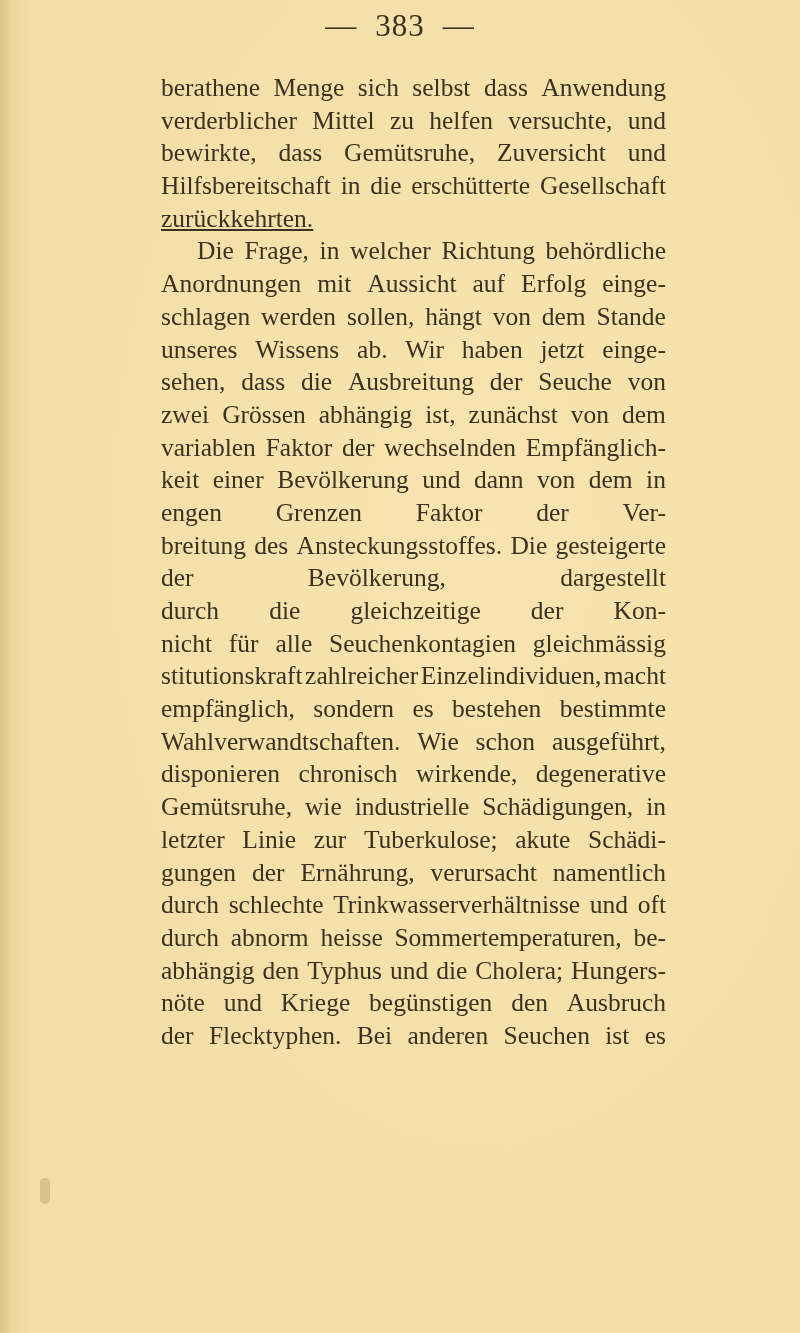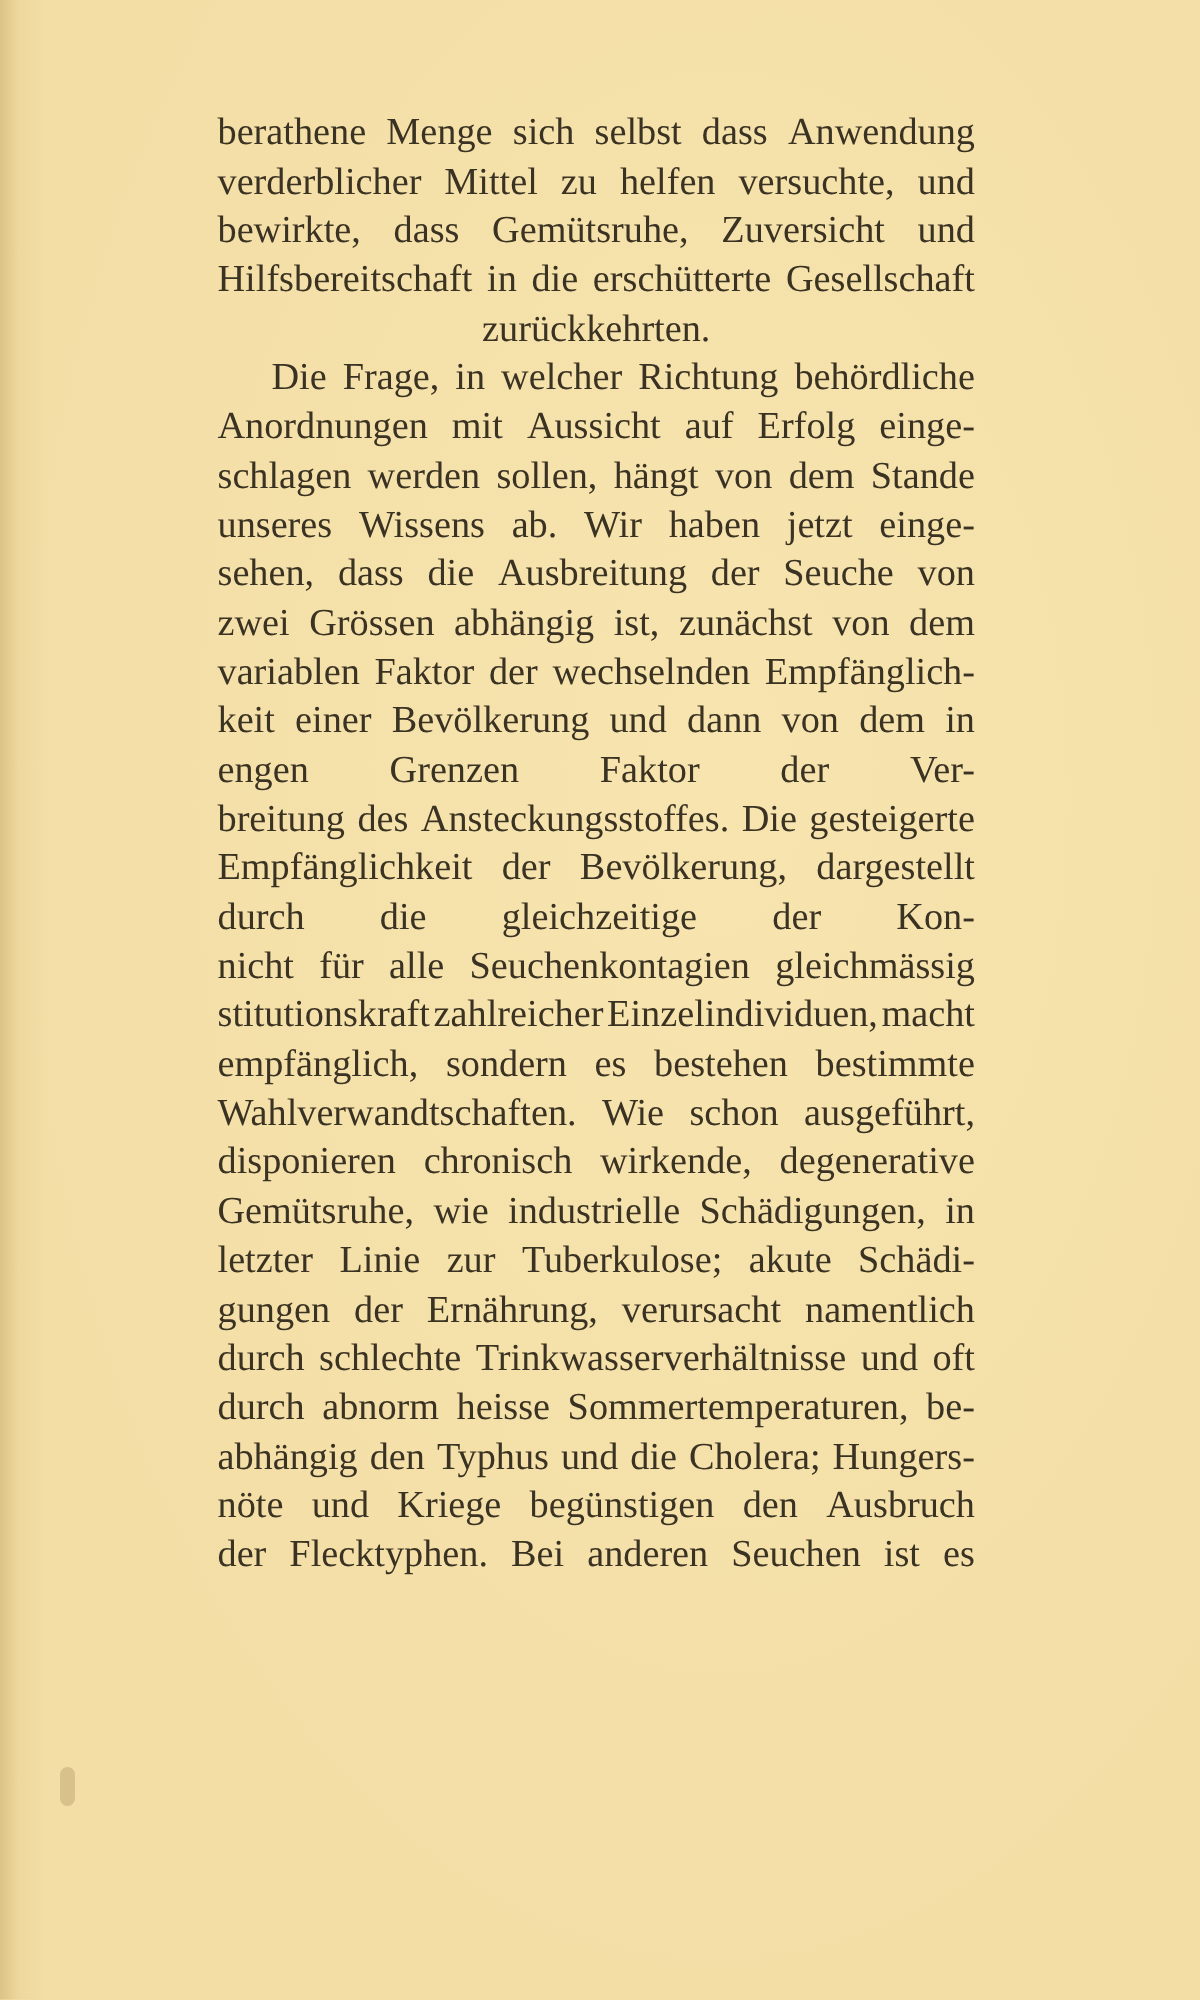--- a/index.html
+++ b/index.html
@@ -33,57 +33,61 @@
       text-align: center;
       font-size: 31px;
       letter-spacing: 1px;
       color: #3a3222;
     }
     .page-number .num {
       margin: 0 18px;
     }
     .text-block {
       position: absolute;
-      left: 145px;
+      left: 161px;
       top: 72px;
       width: 505px;
     }
     
     .jline {
       display: flex;
       justify-content: space-between;
       height: 32.7px;
       line-height: 32.7px;
       font-size: 25.5px;
       white-space: nowrap;
     }
     .jline.indent {
       padding-left: 36px;
     }
     .jline.last {
-      justify-content: center;
+      justify-content: flex-start;
       gap: 10px;
+      text-decoration: underline;
     }
     .jline .w {
       display: inline-block;
     }
     .smudge {
       position: absolute;
       left: 40px;
       top: 1178px;
       width: 10px;
       height: 26px;
       border-radius: 5px;
       background: rgba(170,140,90,0.35);
     }
   </style>
 </head>
 <body>
 
 <div class="page">
+  <div class="page-number">
+    <span>—</span><span class="num">383</span><span>—</span>
+  </div>
 
   <div class="text-block" id="text-block">
       <div class="jline">
         <span class="w">berathene</span>
         <span class="w">Menge</span>
         <span class="w">sich</span>
         <span class="w">selbst</span>
         <span class="w">dass</span>
         <span class="w">Anwendung</span>
       </div>
@@ -189,21 +193,20 @@
         <span class="w">Ver-</span>
       </div>
       <div class="jline">
         <span class="w">breitung</span>
         <span class="w">des</span>
         <span class="w">Ansteckungsstoffes.</span>
         <span class="w">Die</span>
         <span class="w">gesteigerte</span>
       </div>
       <div class="jline">
-        <span class="w">Empfänglichkeit</span>
         <span class="w">der</span>
         <span class="w">Bevölkerung,</span>
         <span class="w">dargestellt</span>
       </div>
       <div class="jline">
         <span class="w">durch</span>
         <span class="w">die</span>
         <span class="w">gleichzeitige</span>
         <span class="w">der</span>
         <span class="w">Kon-</span>

